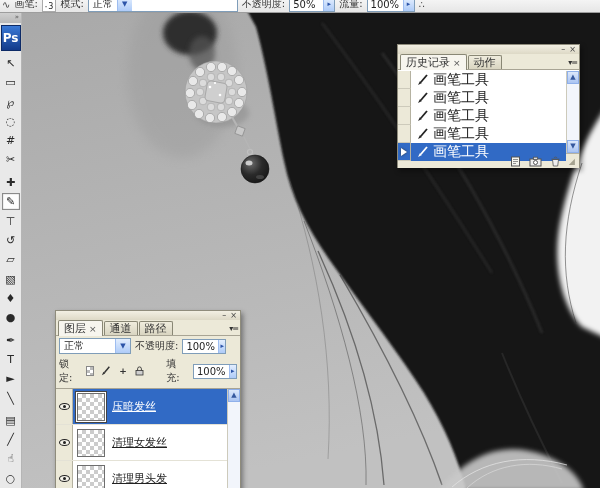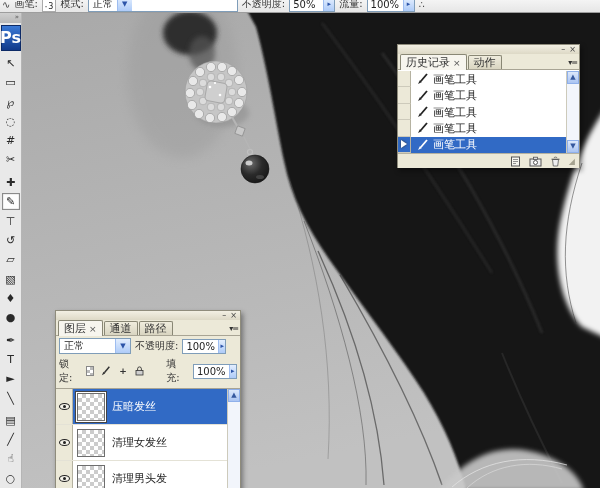--- a/index.html
+++ b/index.html
@@ -17,21 +17,21 @@
   .xp-combo { display:flex; align-items:stretch; background:#fff; border:1px solid #7f9db9; height:16px; }
   .xp-combo .txt { padding:0 4px; font-size:10px; display:flex; align-items:center; }
   .xp-arrow { width:15px; background:linear-gradient(#e3eefe,#aecbf8); border-left:1px solid #9ebdf0; color:#2c54a8; font-size:7px; display:flex; align-items:center; justify-content:center; }
   .spin { display:flex; align-items:stretch; background:#fff; border:1px solid #7f9db9; height:15px; }
   .spin .txt { padding:0 3px; font-size:10px; display:flex; align-items:center; }
   .spin .xp-arrow { width:11px; }
 
   
   .toolbox { position:absolute; left:0; top:13px; width:22px; height:475px; background:#e9e9e9; border-right:1px solid #b5b5b5; z-index:5; display:flex; flex-direction:column; align-items:center; }
   .tb-top { width:100%; height:10px; background:linear-gradient(#cfcfcf,#b9b9b9); color:#555; font-size:7px; text-align:right; line-height:9px; padding-right:2px; }
-  .ps-logo { width:20px; height:27px; margin:2px 0 3px 0; background:linear-gradient(#3a79d6,#123a8a); color:#fff; font-weight:bold; font-size:16px; display:flex; align-items:center; justify-content:center; border:1px solid #0d2a66; }
+  .ps-logo { width:20px; height:27px; margin:2px 0 3px 0; background:linear-gradient(#3a79d6,#123a8a); color:#fff; font-weight:bold; font-size:12px; display:flex; align-items:center; justify-content:center; border:1px solid #0d2a66; }
   .tool { width:18px; height:18px; margin:1px 0; display:flex; align-items:center; justify-content:center; font-size:11px; color:#2a2a2a; }
   .tool.selected { background:#fdfdfd; border:1px solid #8a8a8a; box-shadow:inset 0 0 1px #666; }
   .tool.gap { margin-top:4px; }
 
   
   .canvas { position:absolute; left:22px; top:13px; width:578px; height:475px; z-index:1; }
   .canvas svg { display:block; }
 
   
   .panel { position:absolute; background:#ece9d8; border:1px solid #8f8c7c; box-shadow:2px 3px 5px rgba(0,0,0,.4); z-index:10; }
@@ -46,21 +46,21 @@
   .history-panel { left:397px; top:44px; width:183px; height:124px; }
   .h-body { display:flex; height:83px; background:#fff; border-top:1px solid #fff; }
   .h-rows { flex:1; display:flex; flex-direction:column; }
   .h-row { flex:1; display:flex; align-items:stretch; }
   .h-well { width:13px; background:#ece9d8; border-right:1px solid #b5b2a1; border-bottom:1px solid #cdcabb; display:flex; align-items:center; justify-content:center; }
   .h-content { flex:1; display:flex; align-items:center; gap:4px; padding-left:6px; color:#222; }
   .h-row.selected .h-content { background:#316ac5; color:#fff; }
   .h-row.selected .h-well { background:#316ac5; }
   .src-pointer { width:0; height:0; border-left:6px solid #fff; border-top:4px solid transparent; border-bottom:4px solid transparent; filter:drop-shadow(0 0 1px #333); }
   .brush-ic { width:12px; height:12px; }
-  .h-label { font-size:11px; }
+  .h-label { font-size:14px; }
   .sb { width:13px; background:#f2f5fb; border-left:1px solid #cdcabb; display:flex; flex-direction:column; justify-content:space-between; }
   .sb-btn { height:13px; background:linear-gradient(#dce8fb,#aac4f2); border:1px solid #8fb0ea; color:#35589e; font-size:7px; line-height:11px; text-align:center; }
   .h-bottombar { height:15px; background:#ece9d8; border-top:1px solid #b5b2a1; display:flex; align-items:center; justify-content:flex-end; gap:7px; padding-right:4px; }
   .mini-ic { width:13px; height:11px; }
   .grip { color:#a5a28f; font-size:8px; }
 
   
   .layers-panel { left:55px; top:310px; width:186px; height:200px; }
   .l-ctrl { display:flex; align-items:center; gap:4px; padding:2px 3px; }
   .l-ctrl .blend { width:72px; }
@@ -76,21 +76,21 @@
   .l-eye { width:17px; background:#ece9d8; border-right:1px solid #b5b2a1; display:flex; align-items:center; justify-content:center; }
   .eye { width:11px; height:7px; border:1px solid #222; border-radius:50%; position:relative; background:#f5f3ea; }
   .eye::after { content:""; position:absolute; left:3px; top:1px; width:3px; height:3px; background:#222; border-radius:50%; }
   .l-cnt { flex:1; display:flex; align-items:center; gap:7px; padding-left:4px; color:#222; }
   .l-row.selected .l-cnt { background:#316ac5; color:#fff; }
   .l-thumb { width:28px; height:28px; border:1px solid #6e6e6e;
     background-color:#fff;
     background-image:linear-gradient(45deg,#ccc 25%,transparent 25%,transparent 75%,#ccc 75%),linear-gradient(45deg,#ccc 25%,transparent 25%,transparent 75%,#ccc 75%);
     background-size:8px 8px; background-position:0 0,4px 4px; }
   .l-row.selected .l-thumb { box-shadow:0 0 0 1px #fff, 0 0 0 2px #444; }
-  .l-name { font-size:11px; }
+  .l-name { font-size:11px;text-decoration:underline; }
   .l-sb { width:13px; background:#f2f5fb; border-left:1px solid #cdcabb; display:flex; flex-direction:column; }
 </style>
 </head>
 <body>
 
 <div id="root">
 
   <div class="options-bar">
     <div class="options-inner">
       <span class="ob-icon">∿</span>

